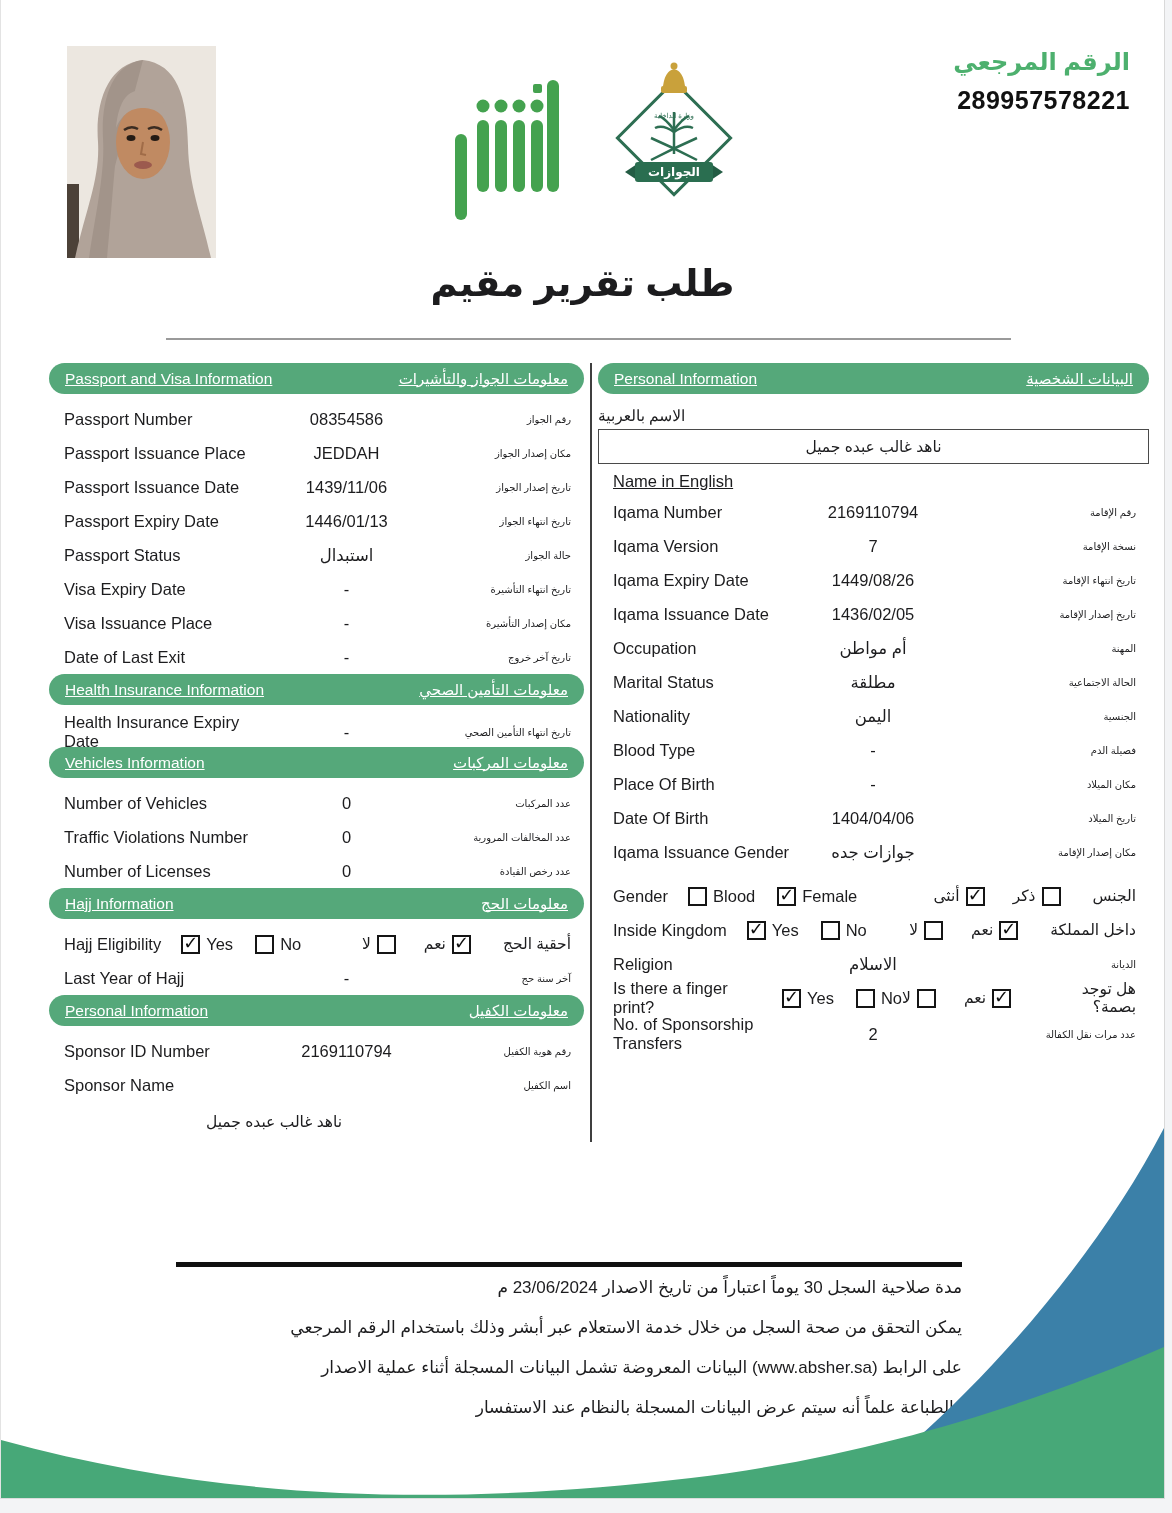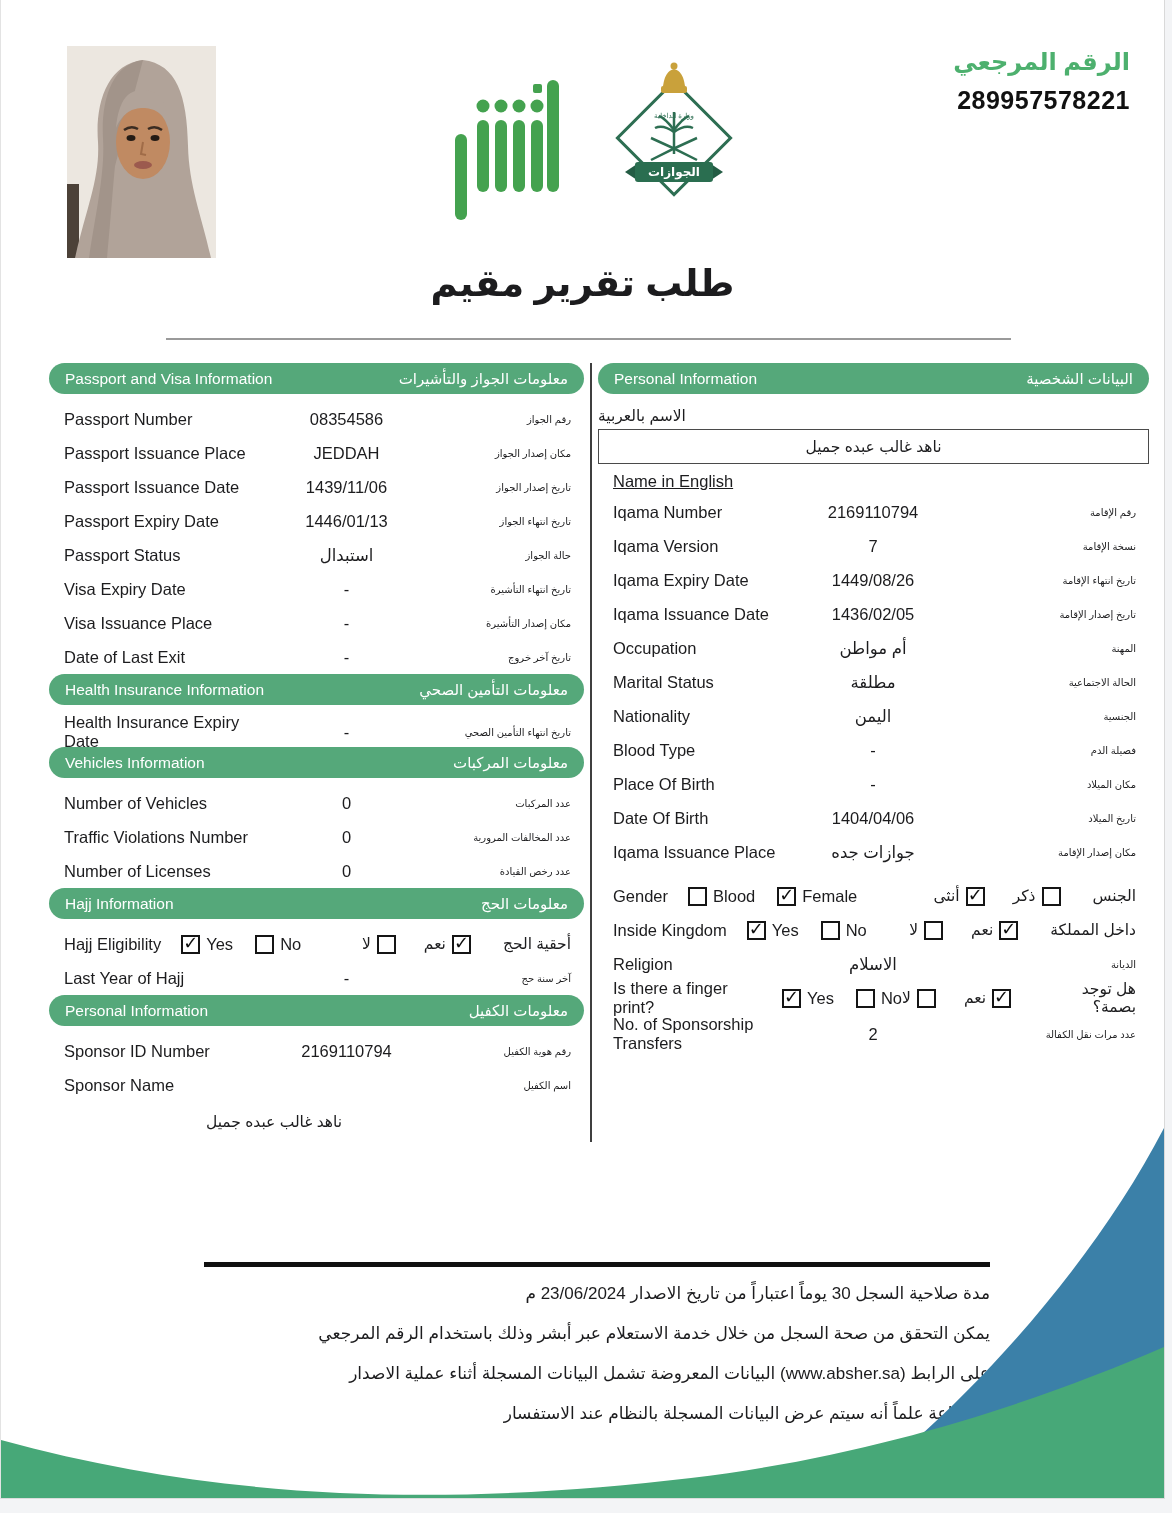--- a/index.html
+++ b/index.html
@@ -25,31 +25,31 @@
   .title-rule{position:absolute;left:165px;top:338px;width:845px;height:0;
     border-top:2px solid #9a9a9a;}
   
   .columns{position:absolute;left:48px;top:363px;width:1102px;display:flex;align-items:stretch;}
   .col-left{width:535px;flex:none;}
   .col-divider{width:2px;background:#3f3f3f;margin:0 6px;flex:none;}
   .col-right{width:551px;flex:none;}
   .pill{
     display:flex;justify-content:space-between;align-items:center;
     background:#55a87a;color:#fff;height:31px;border-radius:16px;
-    padding:0 16px;font-size:15.5px;margin-bottom:8px;
+    padding:0 16px;font-size:15.5px;margin-bottom:8px;text-decoration:underline;
   }
   .pill .ar{direction:rtl;font-size:15px;}
   .rowset .row, .row{display:grid;align-items:center;height:34px;font-size:16.5px;}
   .col-left .row{grid-template-columns:205px 185px 1fr;}
   .col-right .row{grid-template-columns:215px 120px 1fr;}
   .row .en{text-align:left;padding-left:15px;}
   .row .val{text-align:center;direction:rtl;}
   .row .ar{text-align:right;direction:rtl;padding-right:13px;font-size:10px;}
   .field-label{height:27px;display:flex;align-items:center;font-size:16.5px;}
-  .field-label.ar{justify-content:flex-end;direction:rtl;padding-right:13px;font-size:15.5px;}
+  .field-label.ar{justify-content:flex-end;direction:rtl;padding-right:13px;font-size:15.5px;font-family:Liberation Serif, serif;}
   .field-label.en{justify-content:flex-start;padding-left:15px;text-decoration:underline;}
   .namebox{border:1px solid #4a4a4a;height:33px;display:flex;align-items:center;
     justify-content:center;font-size:15.5px;direction:rtl;margin-bottom:4px;}
   .namebox.latin{direction:ltr;}
   .centered-name{height:40px;display:flex;align-items:center;justify-content:center;
     width:330px;margin-left:60px;direction:rtl;font-size:15.5px;}
   
   .cbrow{display:flex;justify-content:space-between;align-items:center;height:34px;font-size:16.5px;}
   .cbgroup{display:flex;align-items:center;gap:6px;}
   .cbgroup.rtl{direction:rtl;padding-right:13px;font-size:15.5px;}
@@ -57,22 +57,22 @@
   .cbgroup.rtl .lead{margin-right:0;margin-left:26px;}
   .cbgroup .sp{margin-left:16px;}
   .cbgroup.rtl .sp{margin-left:0;margin-right:22px;}
   .cb{position:relative;width:15px;height:15px;border:2px solid #151515;background:#fff;
     display:inline-block;flex:none;}
   .cb.checked::after{content:"\2713";position:absolute;left:0px;top:-5px;
     font-size:18px;font-weight:bold;color:#0d0d0d;}
   .cbrow .en-label{padding-left:15px;}
   .mt10{margin-top:10px;gap:36px;}
   
-  .footer{position:absolute;left:203px;top:1262px;width:786px;border-top:5px solid #101010;
-    padding-top:16px;direction:rtl;text-align:right;font-size:17px;}
+  .footer{position:absolute;left:175px;top:1262px;width:786px;border-top:5px solid #101010;
+    padding-top:10px;direction:rtl;text-align:right;font-size:17px;}
   .footer div{line-height:22px;margin-bottom:18px;}
   .decor{position:absolute;left:0;top:1100px;width:1163px;height:398px;pointer-events:none;}
 </style>
 </head>
 <body>
 
 <div class="page">
 
   <div class="photo">
     <svg width="149" height="212" viewBox="0 0 149 212">
@@ -354,21 +354,21 @@
             <span class="ar">مكان الميلاد</span>
           </div>
 
           <div class="row">
             <span class="en">Date Of Birth</span>
             <span class="val">1404/04/06</span>
             <span class="ar">تاريخ الميلاد</span>
           </div>
 
           <div class="row">
-            <span class="en">Iqama Issuance Place</span>
+            <span class="en">Iqama Issuance Gender</span>
             <span class="val">جوازات جده</span>
             <span class="ar">مكان إصدار الإقامة</span>
           </div>
         </div>
 
       <div class="cbrow mt10">
         <div class="cbgroup">
           <span class="en-label lead">Gender</span>
           <span class="cb"></span>
           <span>Blood</span>

